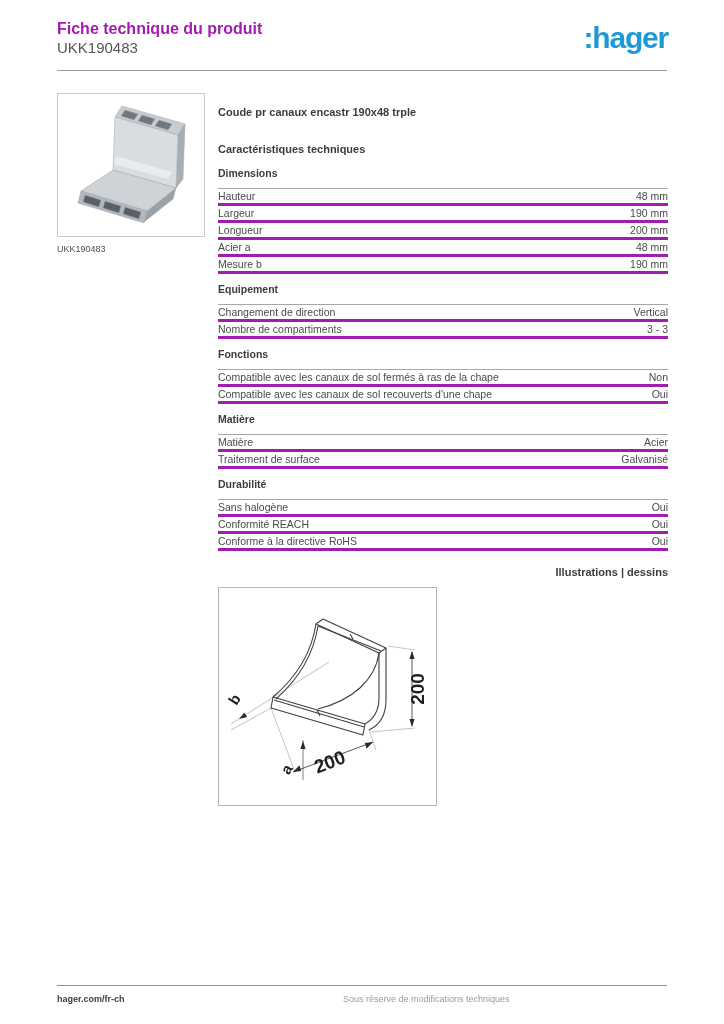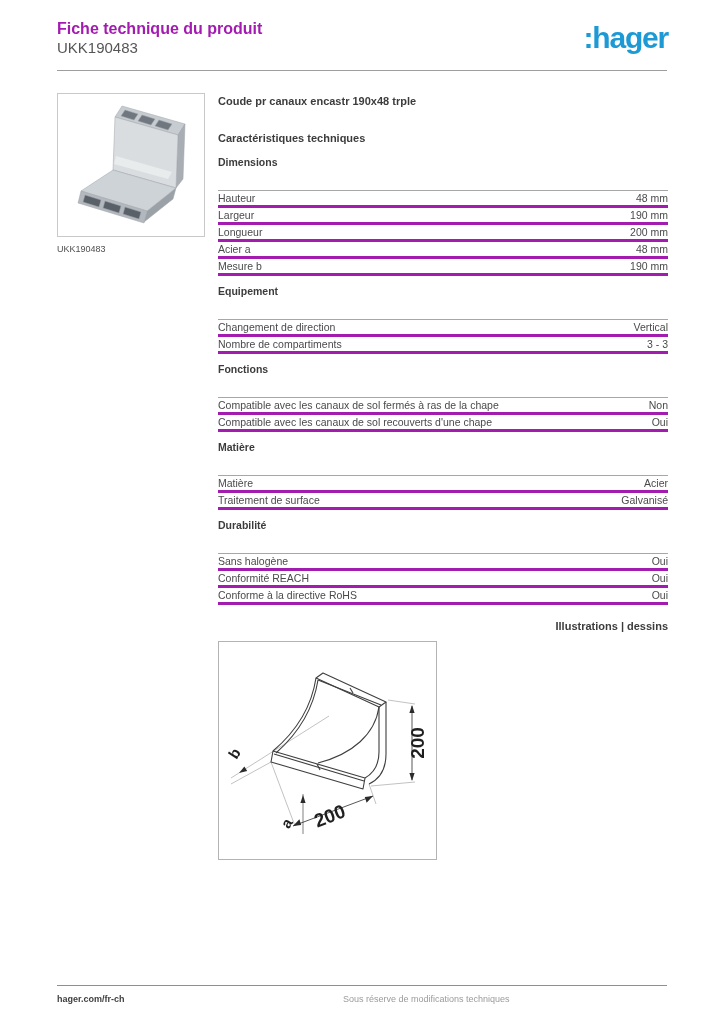--- a/index.html
+++ b/index.html
@@ -13,25 +13,25 @@
   .logo{font-size:30px;font-weight:bold;color:#1d9ad5;letter-spacing:-1.2px;line-height:30px;margin-top:4px;}
   .hdr-rule{position:absolute;left:57px;top:70px;width:610px;height:1px;background:#9e9e9e;}
 
   
   .left-col{position:absolute;left:57px;top:93px;width:148px;}
   .img-box{width:146px;height:142px;border:1px solid #c9c9c9;background:#fff;}
   .img-caption{font-size:9px;color:#4f4f4f;margin-top:7px;}
 
   
   .right-col{position:absolute;left:218px;top:93px;width:450px;}
-  .product-title{font-size:11px;font-weight:bold;margin-top:2px;color:#3c3c3c;}
+  .product-title{font-size:11px;font-weight:bold;margin-top:13px;color:#3c3c3c;}
   .tech-heading{font-size:11px;font-weight:bold;margin-top:25px;color:#3c3c3c;}
   .sections{margin-top:12px;}
   .spec-section{margin-bottom:9px;}
-  .spec-heading{font-size:10.5px;font-weight:bold;color:#3c3c3c;line-height:13px;padding-bottom:21px;border-bottom:1px solid #a7a7a7;}
+  .spec-heading{font-size:10.5px;font-weight:bold;color:#3c3c3c;line-height:13px;padding-bottom:8px;border-bottom:1px solid #a7a7a7;}
   .spec-row{display:flex;justify-content:space-between;align-items:center;font-size:10.5px;color:#4a4a4a;
             height:14px;border-bottom:3px solid #a21caf;}
   .spec-row .lbl{white-space:nowrap;}
   .spec-row .val{white-space:nowrap;text-align:right;}
   .illus-heading{font-size:11px;font-weight:bold;margin-top:15px;color:#3c3c3c;text-align:right;}
   .drawing-box{width:217px;height:217px;border:1px solid #b3b3b3;margin-top:9px;background:#fff;}
 
   
   .ftr-rule{position:absolute;left:57px;top:985px;width:610px;height:1px;background:#8f8f8f;}
   .ftr{position:absolute;left:57px;top:994px;width:716px;display:flex;justify-content:space-between;align-items:baseline;font-size:9px;}

